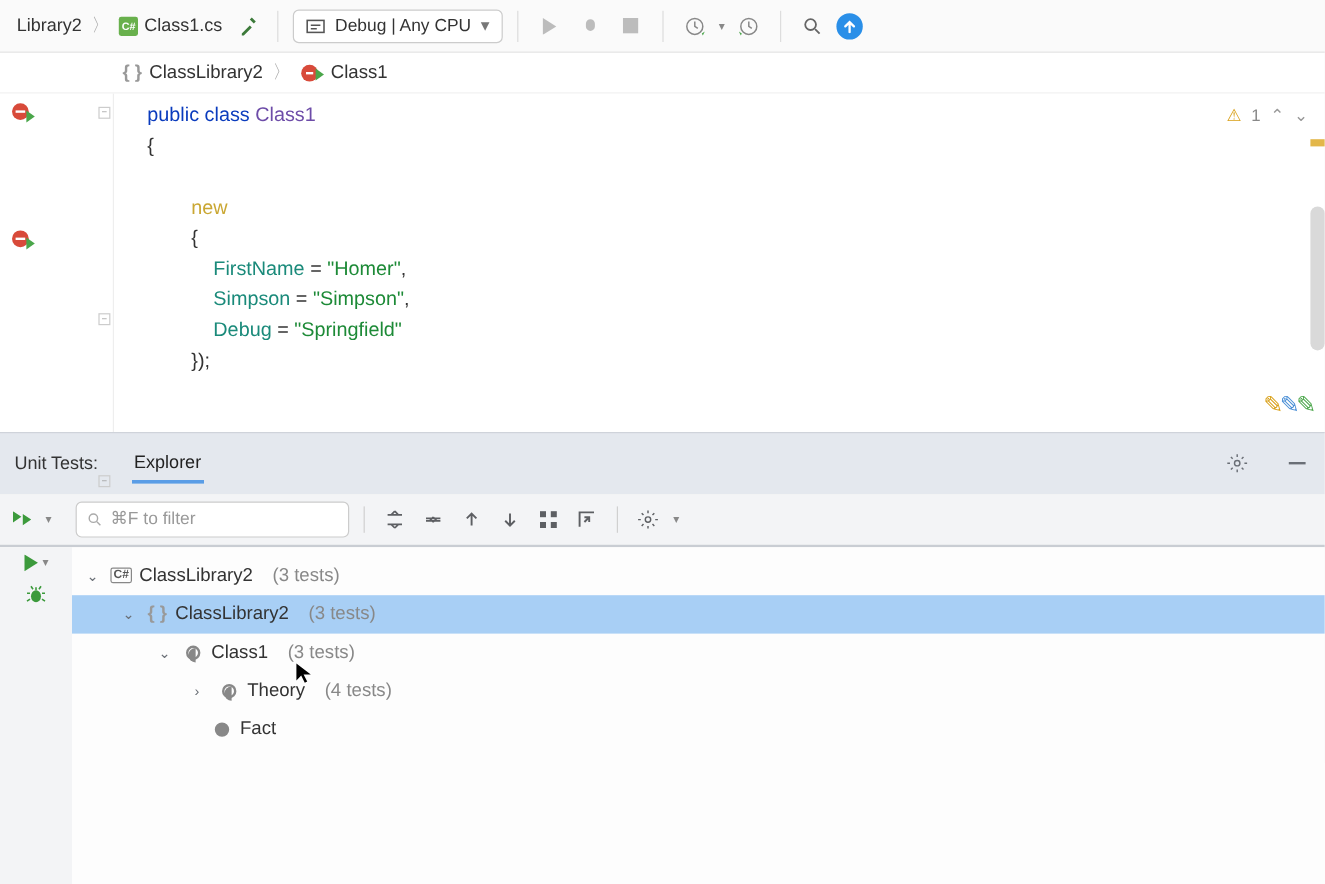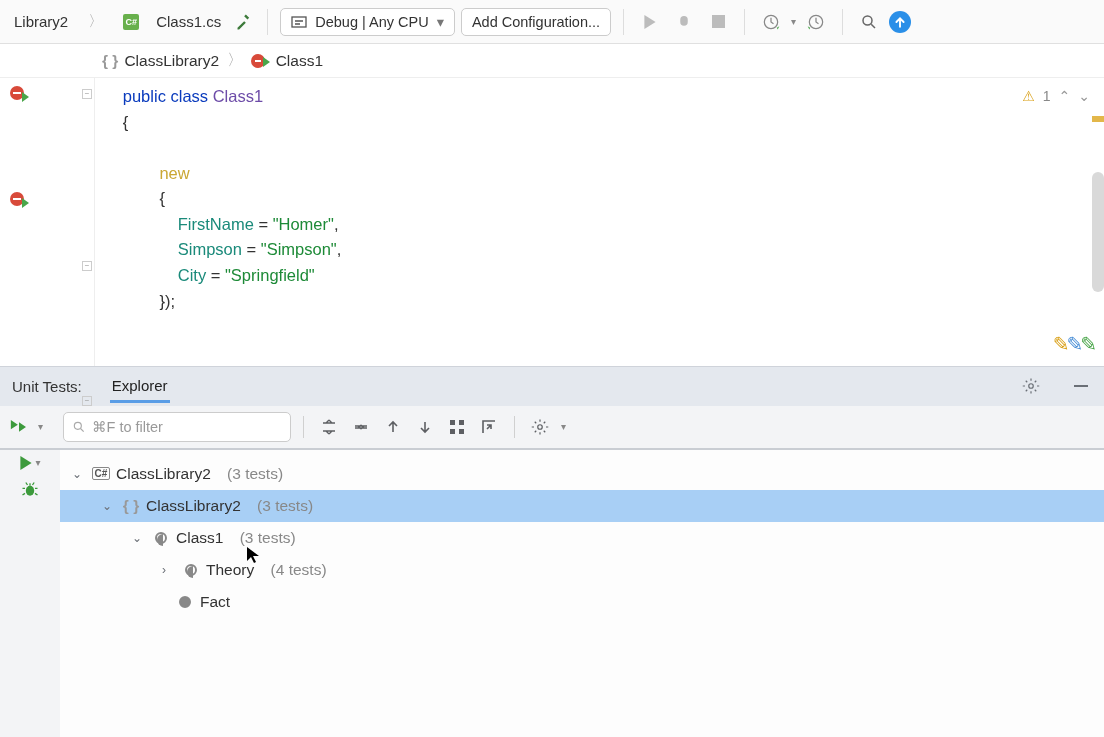--- a/index.html
+++ b/index.html
@@ -1,20 +1,20 @@
 <!DOCTYPE html>
 <html><head>
 <meta charset="utf-8">
 <style>
 * { box-sizing: border-box; margin: 0; padding: 0; font-family: -apple-system, BlinkMacSystemFont, "Segoe UI", sans-serif; }
 body { width: 1104px; height: 737px; overflow: hidden; background: #f7f7f7; display: flex; flex-direction: column; font-size: 13px; color: #333; }
 
 
 .top-toolbar { height: 44px; display: flex; align-items: center; background: #fafafa; border-bottom: 1px solid #e0e0e0; padding: 0 6px; gap: 6px; }
-.tb-crumb { padding: 4px 8px; color: #333; font-size: 15px; display: flex; align-items: center; gap: 17px; justify-content: center; }
+.tb-crumb { padding: 4px 8px; color: #333; font-size: 15px; display: flex; align-items: center; gap: 5px; justify-content: center; }
 .tb-crumb .chev { color: #aaa; margin: 0 3px; }
 .cs-icon { width:16px; height:16px; display:inline-flex; align-items:center; justify-content:center; background:#68b04c; color:#fff; font-size:9px; font-weight:bold; border-radius:2px; }
 .hammer { width:20px; height:20px; color:#3c7a3a; }
 .tb-sep { width:1px; height:26px; background:#ddd; margin: 0 6px; }
 .combo { height:28px; border:1px solid #ccc; border-radius:5px; background:#fff; display:flex; align-items:center; padding:0 10px; gap:8px; font-size:14.5px; color:#333; }
 .combo .chev-down { color:#777; }
 .tb-iconbtn { width:28px; height:28px; display:flex; align-items:center; justify-content:center; color:#888; border-radius:4px; }
 .tb-iconbtn.play { color:#3c9a3c; }
 .tb-iconbtn.blue-circle { width:22px; height:22px; background:#2a8fe8; border-radius:50%; color:#fff; }
 
@@ -46,21 +46,21 @@
 .new-kw { color:#caa733; }
 .pun { color:#333; }
 
 .code-badges { position:absolute; right:14px; top:8px; display:flex; align-items:center; gap:8px; color:#888; font-size:14px; }
 .warn-tri { color:#d9a018; }
 .pencils { position:absolute; right:10px; bottom:6px; font-size:20px; letter-spacing:-3px; }
 .scroll-thumb { position:absolute; right:0; top:94px; width:12px; height:120px; background:#d9d9d9; border-radius:6px; }
 .warn-strip { position:absolute; right:0; top:38px; width:12px; height:6px; background:#e3b74a; }
 
 
-.ut-header { height:40px; background:#e4e8ee; display:flex; align-items:center; padding:0 12px; gap:28px; border-top:1px solid #cfd3da; font-size:15px; }
+.ut-header { height:52px; background:#e4e8ee; display:flex; align-items:center; padding:0 12px; gap:28px; border-top:1px solid #cfd3da; font-size:15px; }
 .ut-header-label { color:#333; }
 .ut-tab { color:#222; border-bottom:3px solid #5a9de6; padding:8px 2px 6px; }
 .ut-spacer { flex:1; }
 .ut-hicon { color:#6a6f76; width:22px; height:22px; display:flex; align-items:center; justify-content:center; }
 
 
 .ut-toolbar { height:44px; background:#f3f4f6; border-bottom:2px solid #c9cdd3; display:flex; align-items:center; padding:0 8px; gap:6px; }
 .ut-play-stack { color:#3c9a3c; font-size:14px; padding:2px 2px; display:flex; align-items:center; }
 .ut-dd { color:#888; font-size:10px; padding-left:2px; }
 .ut-search { width:228px; height:30px; border:1px solid #ccc; border-radius:5px; background:#fff; display:flex; align-items:center; padding:0 8px; gap:6px; color:#999; font-size:14.5px; margin-left:14px; }
@@ -106,23 +106,20 @@
   </span>
   <div class="tb-sep"></div>
   <div class="combo">
     <svg width="16" height="16" viewBox="0 0 16 16">
         <rect x="1" y="3" width="14" height="10" fill="none" stroke="#555" stroke-width="1.3"></rect>
         <path d="M4 7h8M4 10h5" stroke="#555" stroke-width="1.3"></path>
       </svg>
     <span>Debug | Any CPU</span>
     <span class="chev-down">▾</span>
   </div>
-  <div class="combo">
-    <span>Add Configuration...</span>
-  </div>
   <div class="tb-sep"></div>
   <div class="tb-iconbtn play">
     <svg width="14" height="14" viewBox="0 0 10 10">
         <path fill="#bcbcbc" d="M1 0l8 5-8 5z"></path>
       </svg>
   </div>
   <div class="tb-iconbtn">
     <svg width="18" height="18" viewBox="0 0 24 24">
         <path fill="#bcbcbc" d="M12 4a5 5 0 015 5v3a5 5 0 01-10 0V9a5 5 0 015-5zm-8 6h3m10 0h3M6 16l-2 2m14-2l2 2M9 3L7 1m8 2l2-2"></path>
       </svg>
@@ -186,21 +183,21 @@
     <span class="fold-mark" style="top:318px;">−</span>
   </div>
   <div class="code-pane">
     <div class="code-line">   <span class="kw">public</span> <span class="kw">class</span> <span class="type">Class1</span></div>
     <div class="code-line">   <span class="pun">{</span></div>
     <div class="code-line">&nbsp;</div>
     <div class="code-line">           <span class="new-kw">new</span></div>
     <div class="code-line">           <span class="pun">{</span></div>
     <div class="code-line">               <span class="method">FirstName</span><span class="pun"> = </span><span class="str">"Homer"</span><span class="pun">,</span></div>
     <div class="code-line">               <span class="method">Simpson</span><span class="pun"> = </span><span class="str">"Simpson"</span><span class="pun">,</span></div>
-    <div class="code-line">               <span class="method">City</span><span class="pun"> = </span><span class="str">"Springfield"</span></div>
+    <div class="code-line">               <span class="method">Debug</span><span class="pun"> = </span><span class="str">"Springfield"</span></div>
     <div class="code-line">           <span class="pun">});</span></div>
 
     <div class="code-badges">
       <span class="warn-tri">⚠</span>
       <span>1</span>
       <span style="color:#999;">⌃</span>
       <span style="color:#999;">⌄</span>
     </div>
     <div class="warn-strip"></div>
     <div class="scroll-thumb"></div>

